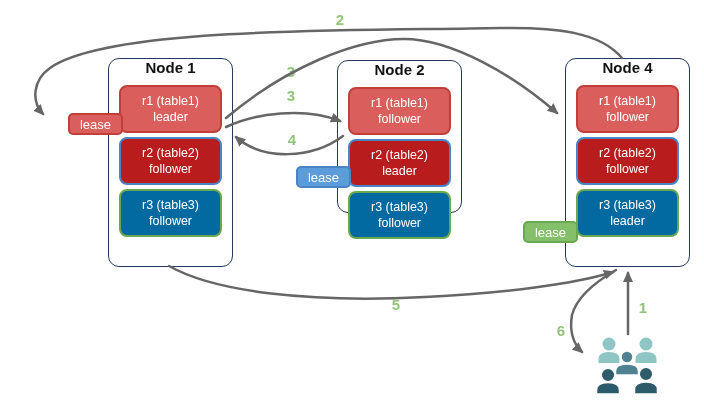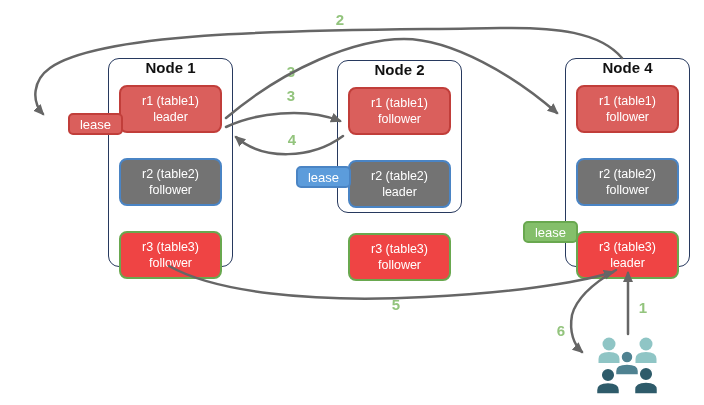--- a/index.html
+++ b/index.html
@@ -7,29 +7,29 @@
     position:relative; width:704px; height:405px; background:#ffffff;
     font-family:"Liberation Sans", sans-serif; overflow:hidden;
   }
   .node {
     position:absolute; width:125px; background:#fff;
     border:1.5px solid #27395e; border-radius:11px;
     box-sizing:border-box; display:flex; flex-direction:column;
     align-items:center; padding-top:0;
   }
   .node-title { font-weight:bold; font-size:15px; color:#111111; margin-bottom:9px; }
-  .replicas { display:flex; flex-direction:column; gap:25px; }
+  .replicas { display:flex; flex-direction:column; gap:4px; }
   .replica {
     width:103px; height:48px; border-radius:8px; box-sizing:border-box;
     display:flex; flex-direction:column; justify-content:center; align-items:center;
     color:#ffffff; font-size:12.5px; line-height:1.3; text-align:center;
   }
   .replica.red   { background:#da5f5c; border:2px solid #c13e3a; }
-  .replica.blue  { background:#737373; border:2px solid #4a84c4; }
-  .replica.green { background:#ef4444; border:2px solid #69a84f; }
+  .replica.blue  { background:#b91c1c; border:2px solid #4a84c4; }
+  .replica.green { background:#0369a1; border:2px solid #69a84f; }
   .lease {
     position:absolute; width:55px; height:22px; border-radius:5px;
     color:#ffffff; font-size:13px; box-sizing:border-box;
     display:flex; align-items:center; justify-content:center;margin-left:19px;
   }
   .lease.red   { background:#da5f5c; border:2px solid #c13e3a; }
   .lease.blue  { background:#5c9cdb; border:2px solid #4a84c4; }
   .lease.green { background:#84bf6a; border:2px solid #69a84f; }
   .step {
     position:absolute; transform:translate(-50%,-50%);

